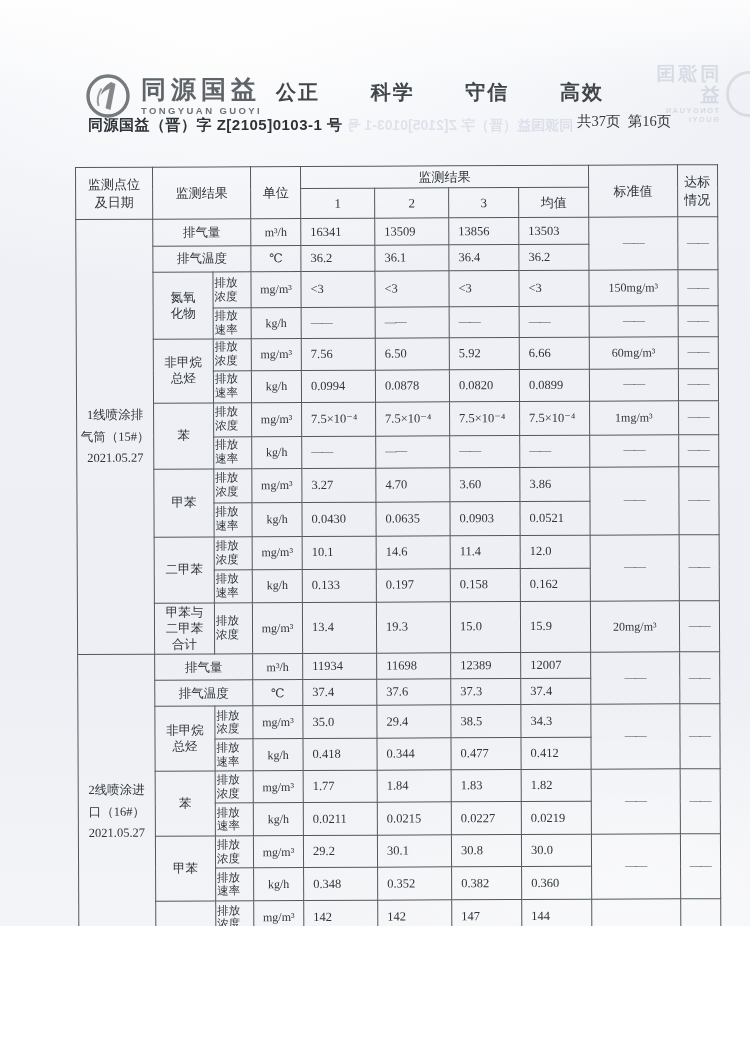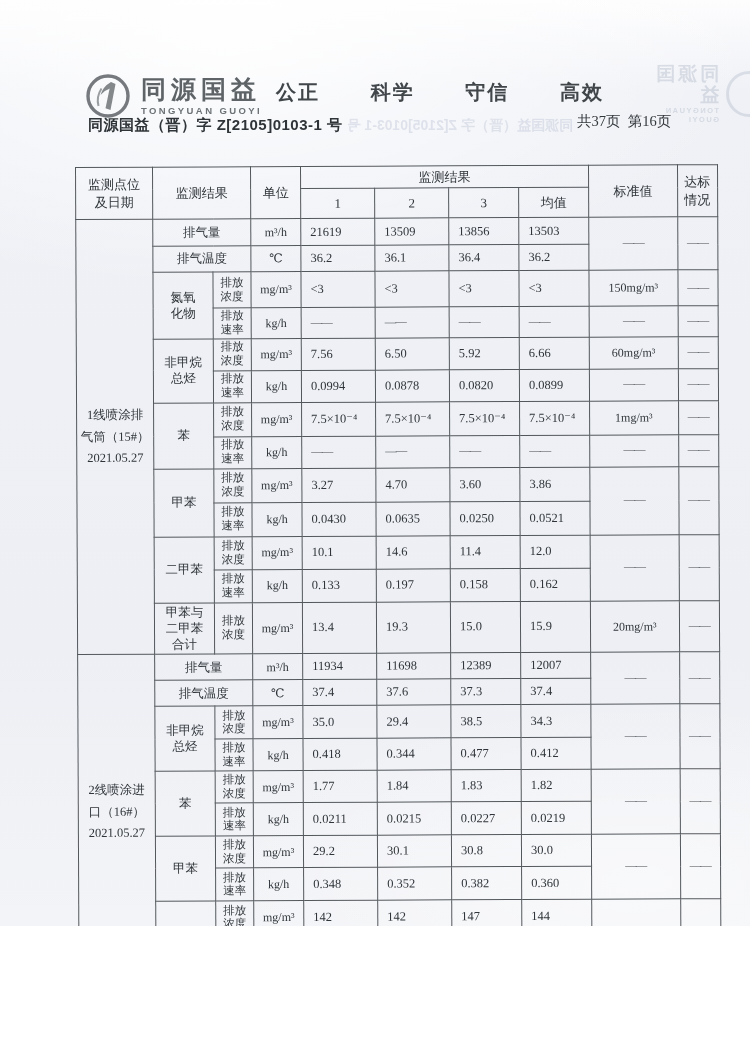--- a/index.html
+++ b/index.html
@@ -38,21 +38,21 @@
     font-family:"Liberation Sans","DejaVu Sans",sans-serif;font-size:14px;font-weight:bold;color:#6f7ca3;
     white-space:nowrap;overflow:hidden;}
   
   .mt{position:absolute;left:75px;top:167px;border-collapse:collapse;table-layout:fixed;
     transform:rotate(-0.25deg);transform-origin:0 0;}
   .mt td{border:1px solid #53585d;font-size:12.5px;color:#2f353a;text-align:left;
     padding:1px 3px 1px 9px;white-space:pre-line;vertical-align:middle;line-height:1.2;overflow:hidden;}
   .mt td.hc{text-align:center;padding:1px 2px;font-size:13px;line-height:1.35;}
   .mt td.pt{text-align:center;padding:1px 2px;font-size:12.5px;line-height:1.7;}
   .mt td.it{text-align:center;padding:1px 2px;line-height:1.3;}
-  .mt td.sub{text-align:center;padding:1px 1px;font-size:11.5px;line-height:1.2;}
+  .mt td.sub{padding:1px 1px;font-size:11.5px;line-height:1.2;}
   .mt td.un{text-align:center;padding:1px 1px;font-size:12px;}
   .mt td.std{text-align:center;padding:1px 19px;font-size:12px;}
   .mt td.dash{text-align:center;padding:1px 1px;font-size:11.5px;letter-spacing:-1px;color:#43484d;}
   .mt td.dl{font-size:11.5px;letter-spacing:-1px;color:#43484d;}
 </style>
 </head>
 <body>
 
 <div class="page">
 
@@ -118,21 +118,21 @@
           <td class="hc">2</td>
           <td class="hc">3</td>
           <td class="hc">均值</td>
         </tr>
         <tr style="height: 27px;">
           <td rowspan="13" class="pt">1线喷涂排
 气筒（15#）
 2021.05.27</td>
           <td colspan="2" class="it">排气量</td>
           <td class="un">m³/h</td>
-          <td>21619</td>
+          <td>16341</td>
           <td>13509</td>
           <td>13856</td>
           <td>13503</td>
           <td rowspan="2" class="dash">——</td>
           <td rowspan="2" class="dash">——</td>
         </tr>
         <tr style="height: 26px;">
           <td colspan="2" class="it">排气温度</td>
           <td class="un">℃</td>
           <td>36.2</td>
@@ -222,21 +222,21 @@
           <td>3.86</td>
           <td rowspan="2" class="dash">——</td>
           <td rowspan="2" class="dash">——</td>
         </tr>
         <tr style="height: 34px;">
           <td class="sub">排放
 速率</td>
           <td class="un">kg/h</td>
           <td>0.0430</td>
           <td>0.0635</td>
-          <td>0.0250</td>
+          <td>0.0903</td>
           <td>0.0521</td>
         </tr>
         <tr style="height: 33px;">
           <td rowspan="2" class="it">二甲苯</td>
           <td class="sub">排放
 浓度</td>
           <td class="un">mg/m³</td>
           <td>10.1</td>
           <td>14.6</td>
           <td>11.4</td>

